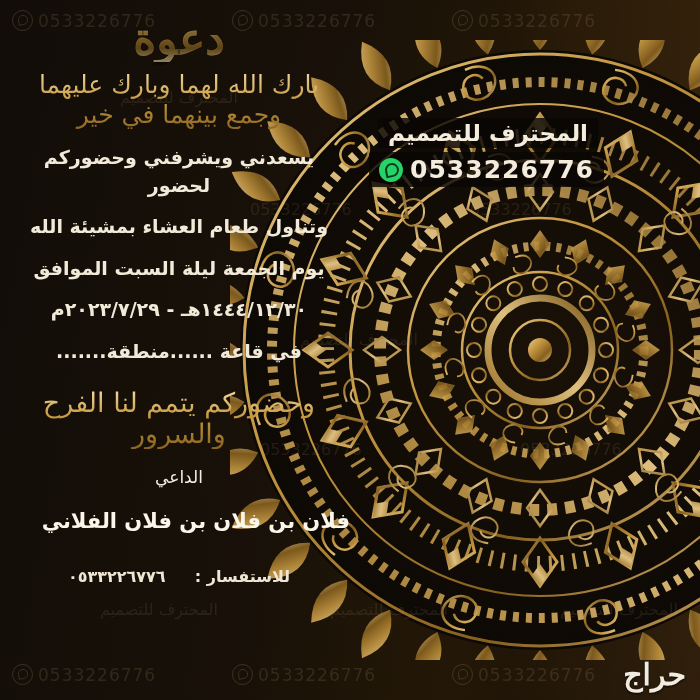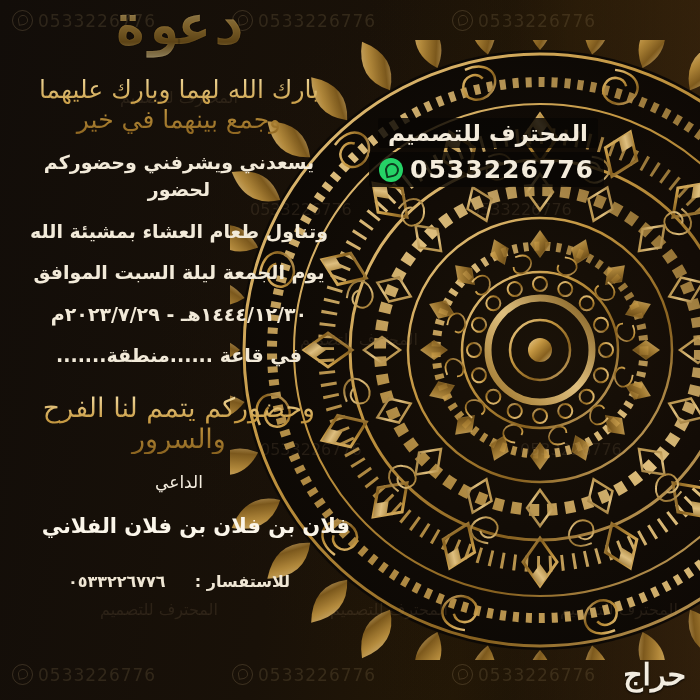--- a/index.html
+++ b/index.html
@@ -74,32 +74,32 @@
     position:absolute;
     left:0;top:0;
     width:358px;height:700px;
     z-index:5;
     text-align:center;
     padding:0 8px;
     box-sizing:border-box;
   }
 
   .title-calig{
-    margin-top:2px;
-    font-size:54px;
+    margin-top:16px;
+    font-size:44px;
     line-height:1.05;
     font-weight:bold;
     background:linear-gradient(180deg,#f6dfa0 0%,#d2a349 40%,#9a7024 70%,#f0d79a 100%);
     -webkit-background-clip:text;background-clip:text;
     color:transparent;
-    font-family:Liberation Mono, monospace;
+    font-family:Liberation Sans, sans-serif;
     text-shadow:0 0 1px rgba(0,0,0,.4);
   }
   .basmala{
-    margin-top:16px;
+    margin-top:8px;
     font-size:25px;
     line-height:1.2;
     font-family:"DejaVu Serif","Liberation Serif",serif;
     background:linear-gradient(180deg,#f3dca0 0%,#c79b43 50%,#8d6520 100%);
     -webkit-background-clip:text;background-clip:text;
     color:transparent;
     letter-spacing:-1px;
   }
   .line{
     color:#f2ead9;

